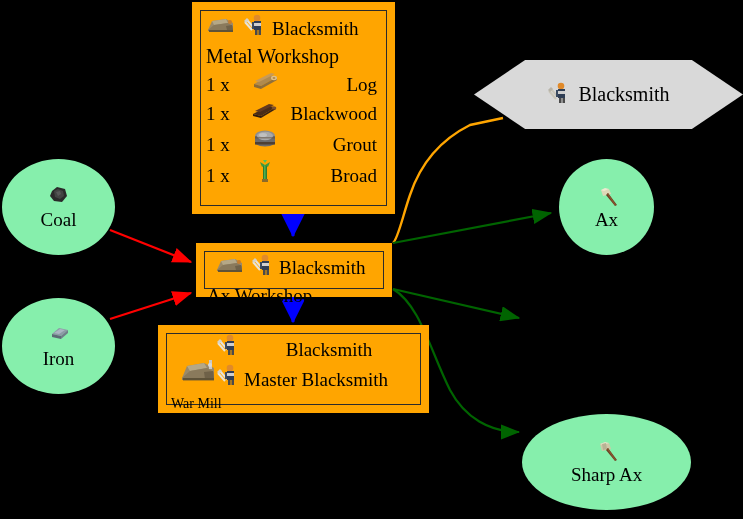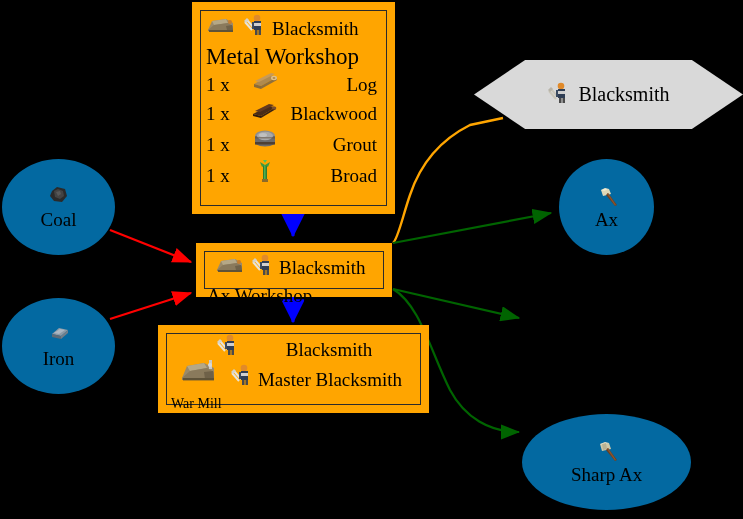--- a/index.html
+++ b/index.html
@@ -15,21 +15,21 @@
 
   
   #edges{position:absolute;left:0;top:0;width:743px;height:519px;}
 
   
   .lbl{white-space:nowrap;}
 
   
   .ellipse-node{
     position:absolute;
-    background:#0369a1;
+    background:#86efac;
     border-radius:50%;
     display:flex;
     flex-direction:column;
     align-items:center;
     justify-content:center;
     color:#000;
   }
   .ellipse-node .node-label{
     font-size:19px;
     line-height:20px;
@@ -77,21 +77,21 @@
     position:absolute;
     left:5px;top:2px;right:5px;
     color:#000;
   }
   .recipe .title-row{
     display:flex;align-items:center;gap:7px;
     font-size:19px;line-height:25px;
     white-space:nowrap;
   }
   .recipe .sub-row{
-    font-size:23px;line-height:27px;white-space:nowrap;
+    font-size:20px;line-height:27px;white-space:nowrap;
   }
   .recipe .item-row{
     display:flex;align-items:center;
     font-size:19px;line-height:29px;white-space:nowrap;font-family:Liberation Serif, serif;
   }
   .recipe .qty{width:42px;display:inline-block;}
   .recipe .itm-icon{width:34px;text-align:center;}
   .recipe .itm-name{flex:1;text-align:right;padding-right:4px;}
 
   
@@ -120,21 +120,21 @@
   }
   .warmill .r1{
     position:absolute;left:49px;top:-2px;right:6px;
     display:flex;align-items:center;gap:6px;
     font-size:19px;line-height:30px;white-space:nowrap;
   }
   .warmill .r1 .t{flex:1;text-align:center;}
   .warmill .r2{
     position:absolute;left:49px;top:28px;right:4px;
     display:flex;align-items:center;gap:6px;
-    font-size:19px;line-height:30px;white-space:nowrap;justify-content:center;
+    font-size:19px;line-height:30px;white-space:nowrap;
   }
   .warmill .r3{
     position:absolute;left:4px;top:57px;
     font-size:14px;line-height:26px;white-space:nowrap;
   }
 
   
   .px{display:inline-block;position:relative;vertical-align:middle;}
 </style>
 </head>

